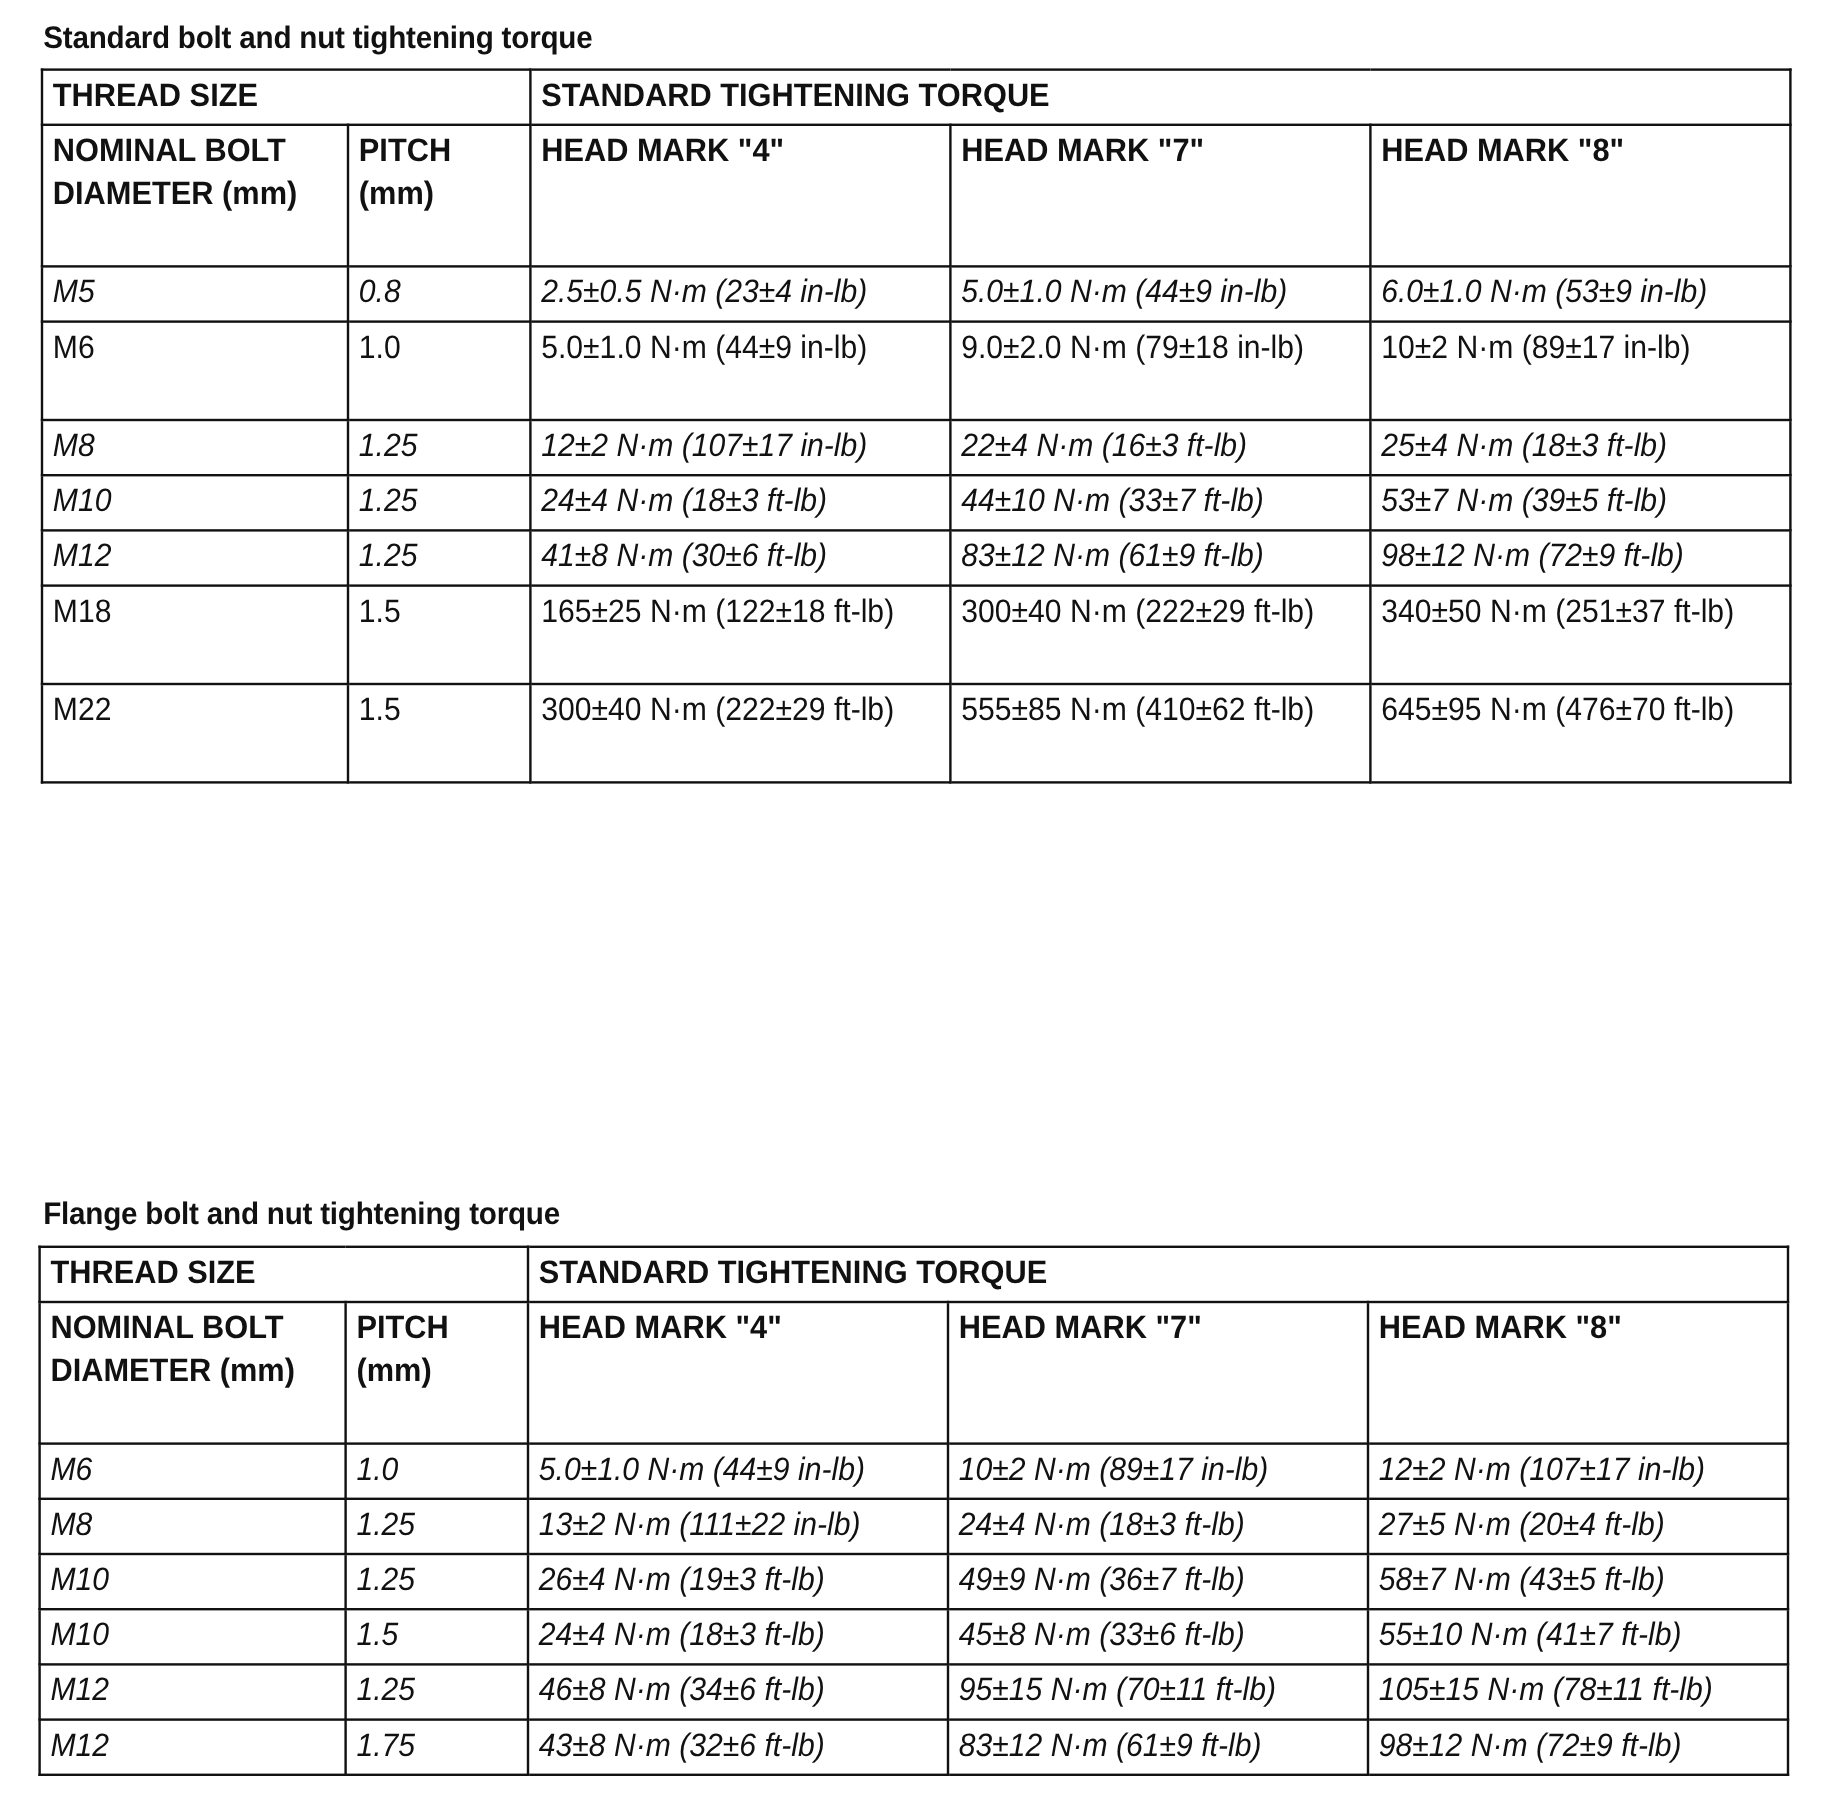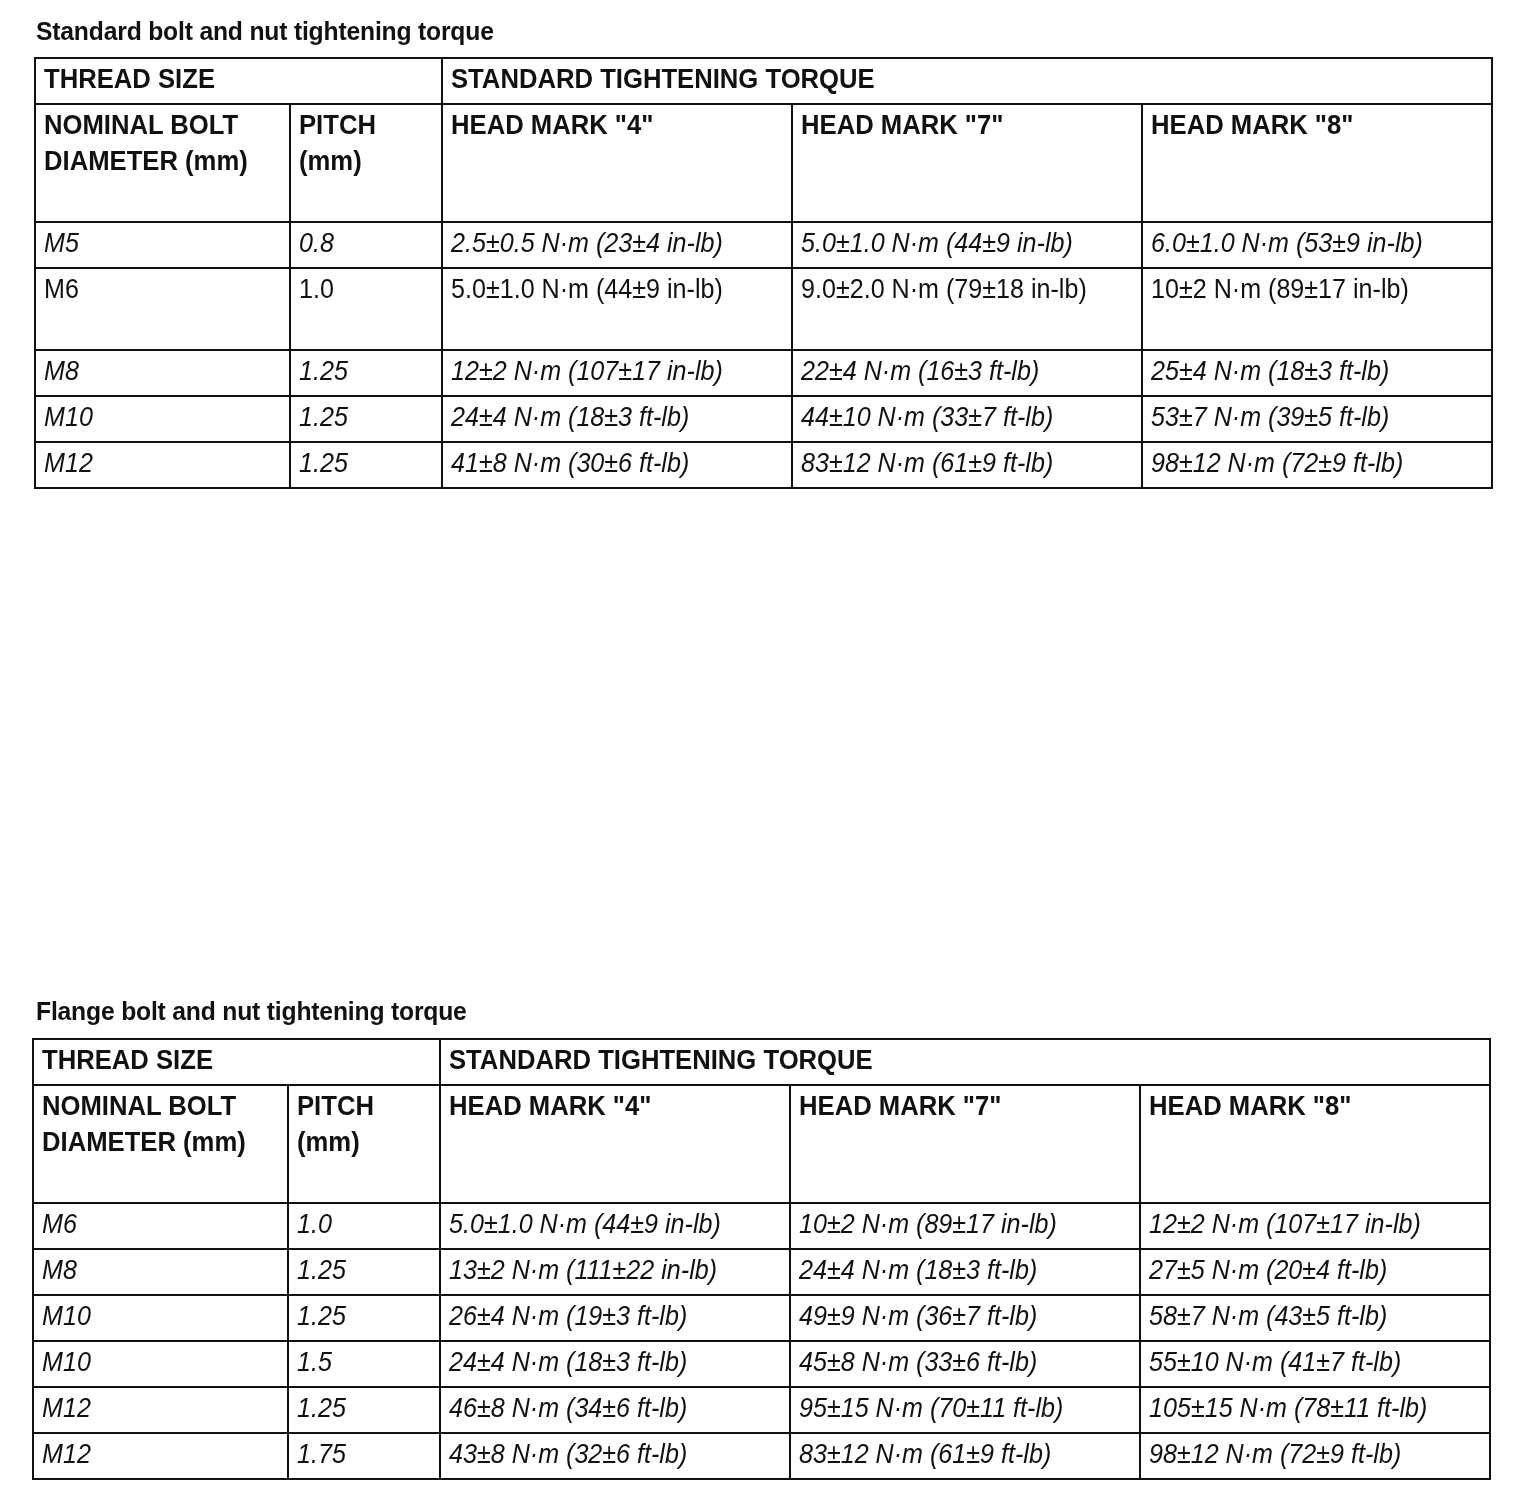--- a/index.html
+++ b/index.html
@@ -186,20 +186,54 @@
     <td>
           <span class="cell-text">41±8 N·m (30±6 ft-lb)</span>
         </td>
     <td>
           <span class="cell-text">83±12 N·m (61±9 ft-lb)</span>
         </td>
     <td>
           <span class="cell-text">98±12 N·m (72±9 ft-lb)</span>
         </td>
   </tr>
+  <tr class="row-double">
+    <td>
+          <span class="cell-text">M18</span>
+        </td>
+    <td>
+          <span class="cell-text">1.5</span>
+        </td>
+    <td>
+          <span class="cell-text">165±25 N·m (122±18 ft-lb)</span>
+        </td>
+    <td>
+          <span class="cell-text">300±40 N·m (222±29 ft-lb)</span>
+        </td>
+    <td>
+          <span class="cell-text">340±50 N·m (251±37 ft-lb)</span>
+        </td>
+  </tr>
+  <tr class="row-double">
+    <td>
+          <span class="cell-text">M22</span>
+        </td>
+    <td>
+          <span class="cell-text">1.5</span>
+        </td>
+    <td>
+          <span class="cell-text">300±40 N·m (222±29 ft-lb)</span>
+        </td>
+    <td>
+          <span class="cell-text">555±85 N·m (410±62 ft-lb)</span>
+        </td>
+    <td>
+          <span class="cell-text">645±95 N·m (476±70 ft-lb)</span>
+        </td>
+  </tr>
 </tbody>
   </table>
 
 <div id="title-flange" class="section-title">Flange bolt and nut tightening torque</div>
 
 <table id="table-flange" class="torque">
   <colgroup>
     <col class="c-dia">
       <col class="c-pitch">
       <col class="c-hm">

